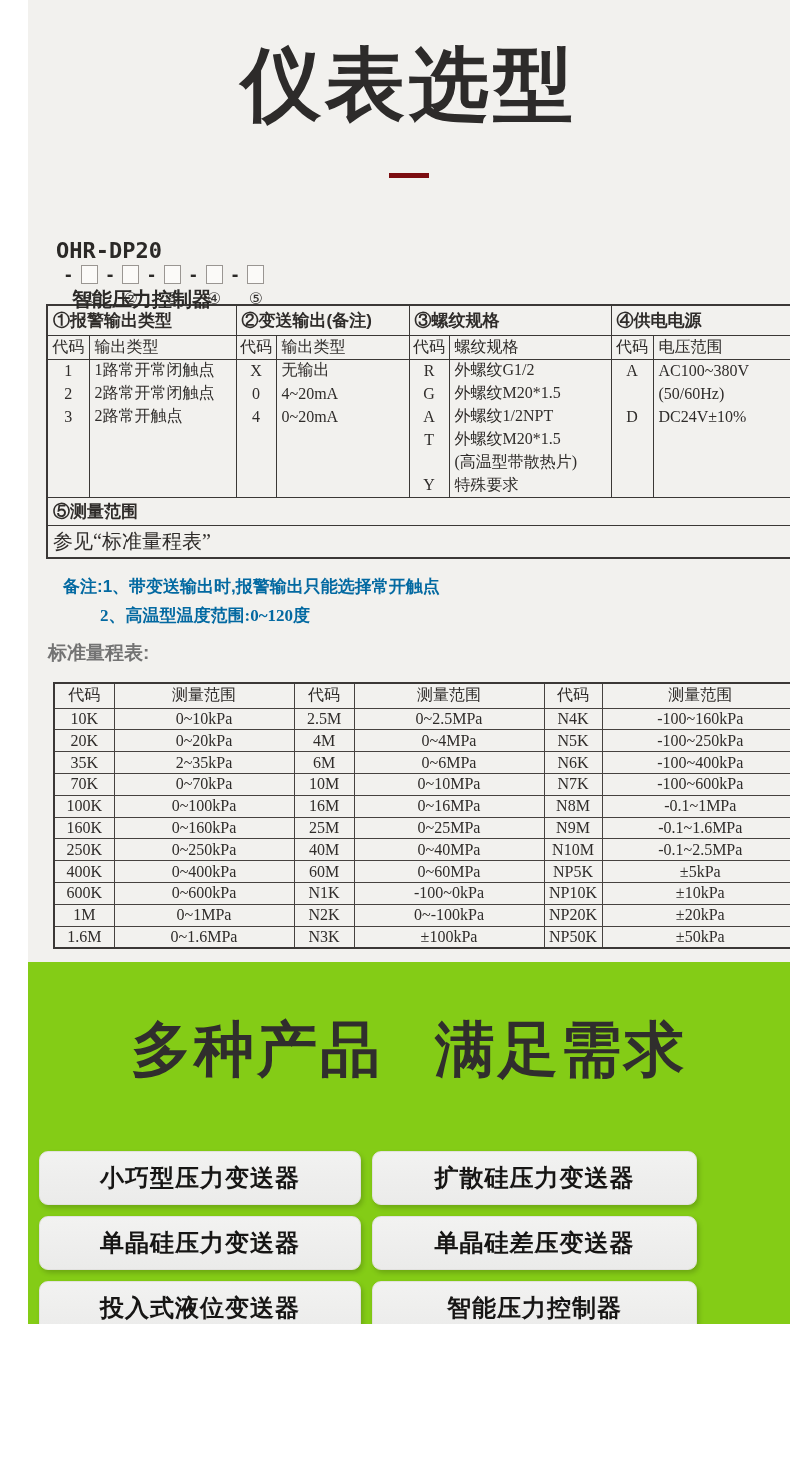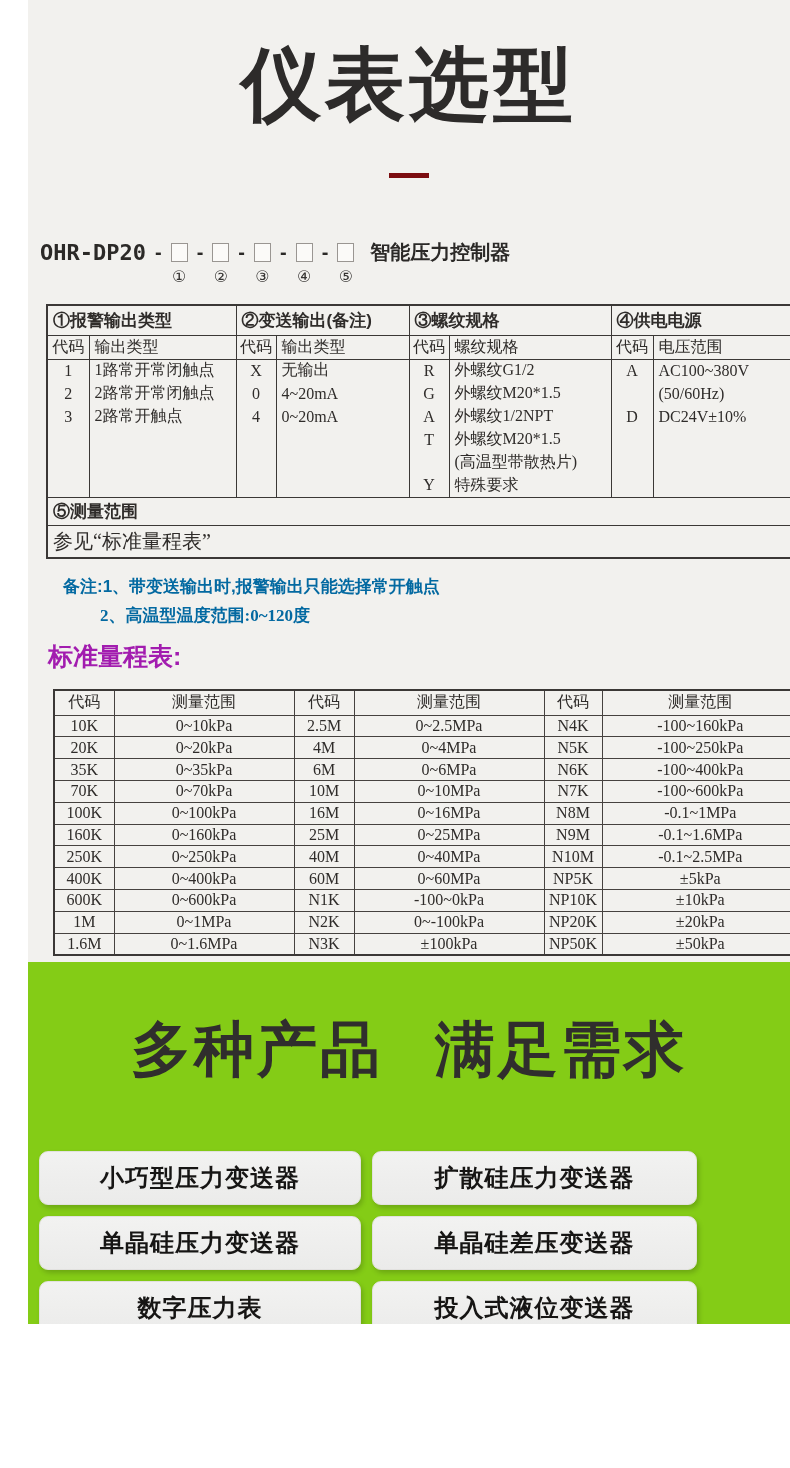--- a/index.html
+++ b/index.html
@@ -26,24 +26,24 @@
     line-height: 1.12;
   }
   .accent-dash {
     width: 40px; height: 5px;
     background: #7C0D10;
     margin: 43px auto 0 auto;
   }
 
   
   .model-line {
-    margin: 60px 0 0 12px;
+    margin: 60px 0 0 28px;
     display: flex;
-    align-items: center;
     height: 30px;
+    flex-direction: column;
   }
   .model-prefix {
     font-family: "DejaVu Sans Mono", "Liberation Mono", monospace;
     font-size: 22px;
     font-weight: bold;
     letter-spacing: 0px;
     color: #2b2927;
   }
   .model-sep {
     font-size: 20px;
@@ -139,23 +139,23 @@
     font-size: 17px;
     font-weight: bold;
     color: #0369a1;
     line-height: 1.75;
   }
   .notes .note-line2 { margin-left: 37px; font-family: Liberation Serif, serif; }
 
   
   .range-caption {
     margin: 9px 0 16px 20px;
-    font-size: 25px;
-    font-weight: bold;
-    color: #a21caf;
+    font-size: 19px;
+    font-weight: bold;
+    color: #737373;
   }
   .range-table {
     width: 745px;
     margin: 9px 0 0 25px;
     border: 2px solid #3B3836;
     table-layout: fixed;
   }
   .range-table th, .range-table td {
     border: 1.4px solid #46423F;
     font-family: "Liberation Serif", "DejaVu Serif", serif;
@@ -395,21 +395,21 @@
           <tr>
             <td class="code">20K</td>
             <td class="val">0~20kPa</td>
             <td class="code">4M</td>
             <td class="val">0~4MPa</td>
             <td class="code">N5K</td>
             <td class="val">-100~250kPa</td>
           </tr>
           <tr>
             <td class="code">35K</td>
-            <td class="val">0~35kPa</td>
+            <td class="val">2~35kPa</td>
             <td class="code">6M</td>
             <td class="val">0~6MPa</td>
             <td class="code">N6K</td>
             <td class="val">-100~400kPa</td>
           </tr>
           <tr>
             <td class="code">70K</td>
             <td class="val">0~70kPa</td>
             <td class="code">10M</td>
             <td class="val">0~10MPa</td>
@@ -479,20 +479,19 @@
 
   <section class="products-section">
     <h2 class="products-heading">
       <span>多种产品</span><span class="gap"></span><span>满足需求</span>
     </h2>
     <div class="products-grid" id="products-grid">
         <div class="product-button">小巧型压力变送器</div>
         <div class="product-button">扩散硅压力变送器</div>
         <div class="product-button">单晶硅压力变送器</div>
         <div class="product-button">单晶硅差压变送器</div>
-        <div class="product-button">数字压力表</div>
         <div class="product-button">投入式液位变送器</div>
         <div class="product-button">智能压力控制器</div>
         <div class="product-button">超声波液位计</div>
       </div>
   </section>
 
 </div>
 
 </body></html>

